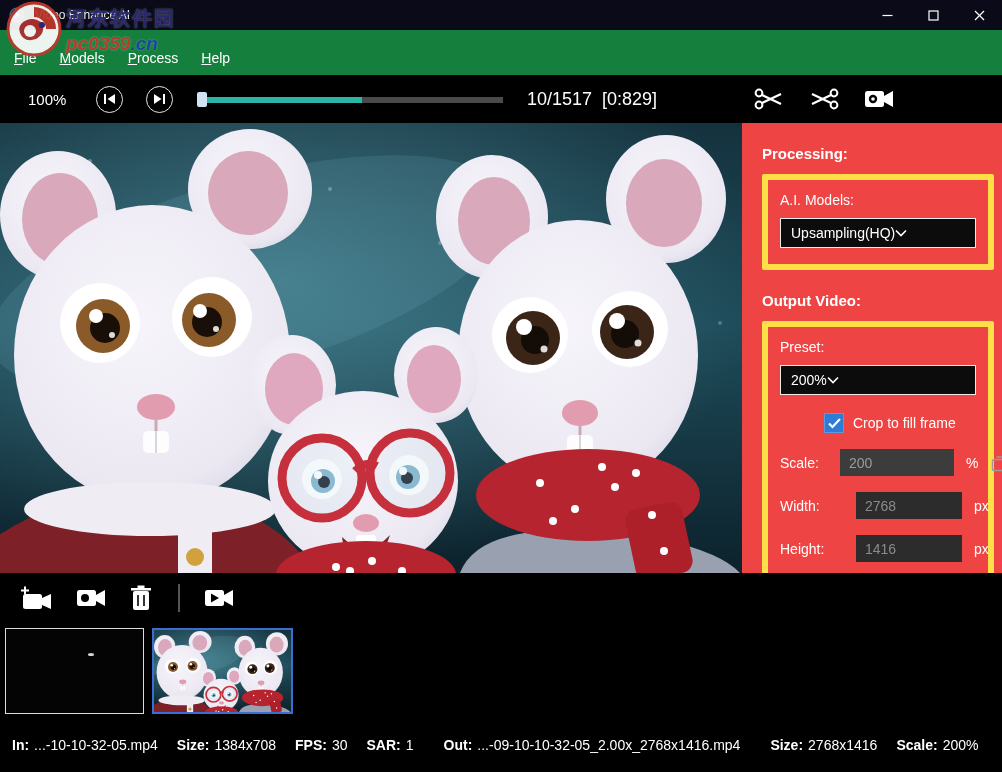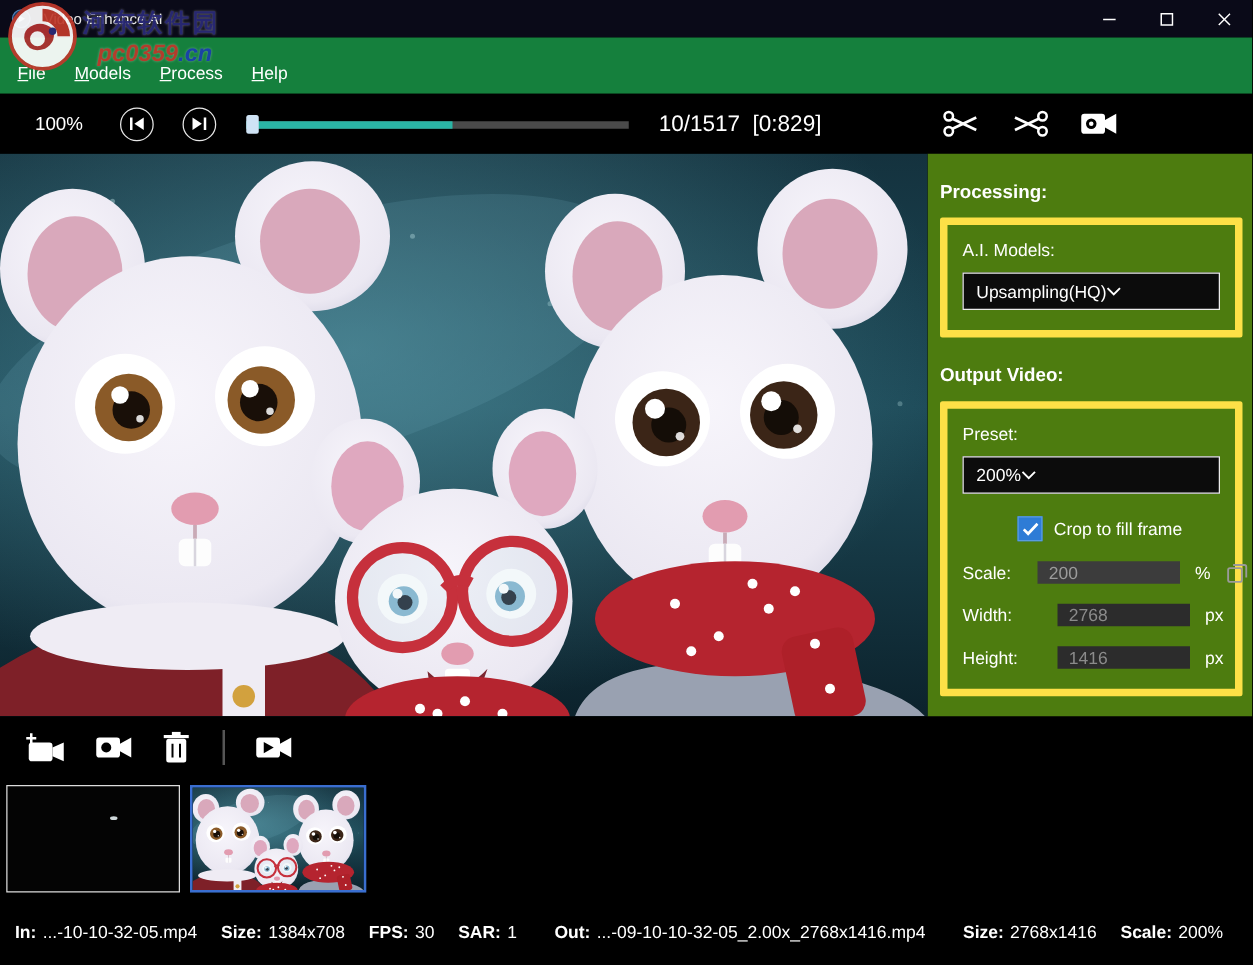--- a/index.html
+++ b/index.html
@@ -16,21 +16,21 @@
   
   .menubar { height: 45px; display: flex; align-items: flex-end; padding: 8px 0 9px 14px; background: #15803d; text-align: right; }
   .menu-item { display: inline-block; font-size: 14px; color: #fff; margin-right: 23px; }
   .menu-item::first-letter { text-decoration: underline; }
 
   
   .watermark { position: absolute; top: 1px; left: 6px; display: flex; align-items: flex-start; z-index: 6; opacity: .93; }
   .wm-logo { width: 56px; height: 56px; flex: 0 0 auto; }
   .wm-texts { margin-left: 4px; padding-top: 4px; }
   .wm-name { font-size: 20px; font-weight: 700; color: #2a2a78; letter-spacing: 2px; text-shadow: 0 0 2px rgba(255,255,255,.45); }
-  .wm-url { font-size: 19px; font-weight: 700; font-style: italic; margin-top: 1px; margin-left: 12px; text-shadow: 0 0 2px rgba(255,255,255,.4); }
+  .wm-url { font-size: 19px; font-weight: 700; font-style: italic; margin-top: 1px; text-shadow: 0 0 2px rgba(255,255,255,.4); }
   .wm-url .red { color: #c0392b; }
   .wm-url .blue { color: #1a3fae; }
 
   
   .toolbar { height: 48px; display: flex; align-items: center; background: #000; }
   .zoom { font-size: 15px; margin-left: 28px; width: 44px; }
   .circle-btn { width: 27px; height: 27px; border: 1.5px solid #e6e6e6; border-radius: 50%; display: flex; align-items: center; justify-content: center; flex: 0 0 auto; }
   .circle-btn.first { margin-left: 24px; }
   .circle-btn.second { margin-left: 23px; }
   .seek { position: relative; width: 306px; height: 15px; margin-left: 24px; flex: 0 0 auto; }
@@ -39,34 +39,34 @@
   .seek-handle { position: absolute; left: 0; top: 0; width: 10px; height: 15px; background: #cfe3f5; border-radius: 2px; }
   .frame-counter { font-size: 18px; margin-left: 24px; white-space: pre; }
   .tool-icons { display: flex; align-items: center; gap: 25px; margin-left: 97px; }
   .tbtn { display: flex; align-items: center; justify-content: center; }
 
   
   .main { display: flex; height: 450px; }
   .video-area { width: 742px; height: 450px; background: #0d242e; position: relative; overflow: hidden; }
   .video-area svg { width: 100%; height: 100%; display: block; }
 
-  .side-panel { width: 260px; height: 450px; background: #4d7c0f; padding: 0 8px 0 10px; overflow: hidden; }
+  .side-panel { width: 260px; height: 450px; background: #ef4444; padding: 0 8px 0 20px; overflow: hidden; }
   .panel-heading { font-size: 15px; font-weight: 700; margin-top: 22px; }
   .groupbox { border: 6px solid #fde047; border-radius: 2px; margin-top: 12px; padding: 12px 12px 16px 12px; }
   .group-label { font-size: 14px; margin-bottom: 10px; }
   .dropdown { height: 30px; border: 1px solid #ececec; background: #0c0c0c; display: flex; align-items: center; padding: 0 10px; font-size: 14px; cursor: default; }
   .crop-row { display: flex; align-items: center; margin: 18px 0 2px 44px; }
   .checkbox { width: 20px; height: 20px; border: 1px solid #777; background: #1a1a1a; display: flex; align-items: center; justify-content: center; flex: 0 0 auto; }
   .checkbox svg { visibility: hidden; }
   .checkbox.checked { background: #2e7cd6; border-color: #5a9be0; }
   .checkbox.checked svg { visibility: visible; }
   .crop-label { font-size: 14px; margin-left: 9px; }
   .io-row { display: flex; align-items: center; margin-top: 16px; }
   .io-label { font-size: 14px; width: 60px; flex: 0 0 auto; }
-  .io-input { height: 18px; border: none; outline: none; background: #3c3c3c; color: #9b9b9b; font-size: 14px; padding: 0 9px; font-family: "Liberation Sans", sans-serif; }
+  .io-input { height: 27px; border: none; outline: none; background: #3c3c3c; color: #9b9b9b; font-size: 14px; padding: 0 9px; font-family: "Liberation Sans", sans-serif; }
   .io-input.scale { width: 114px; }
   .io-input.dim { width: 106px; background: #2c2c2c; color: #8b8b8b; margin-left: 16px; }
   .io-unit { font-size: 14px; margin-left: 12px; }
   .copy-btn { margin-left: 13px; display: flex; align-items: center; }
 
   
   .clip-toolbar { height: 50px; display: flex; align-items: center; background: #000; }
   .clip-toolbar .cbtn { margin-left: 24px; display: flex; align-items: center; }
   .clip-toolbar .cbtn.first { margin-left: 20px; }
   .vsep { width: 2px; height: 28px; background: #555; margin-left: 26px; }

